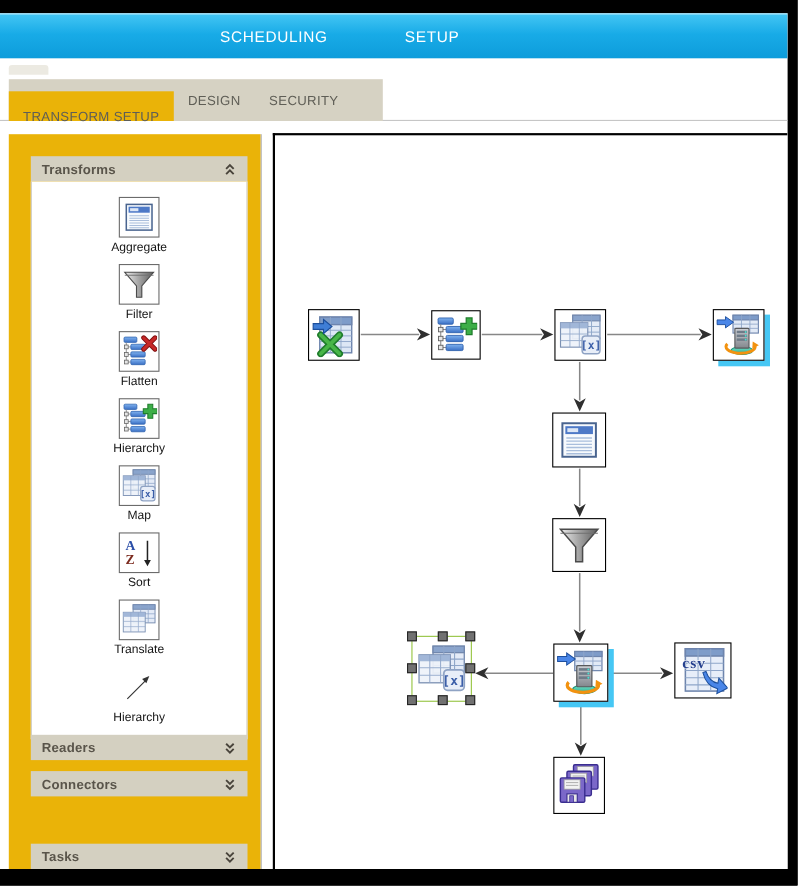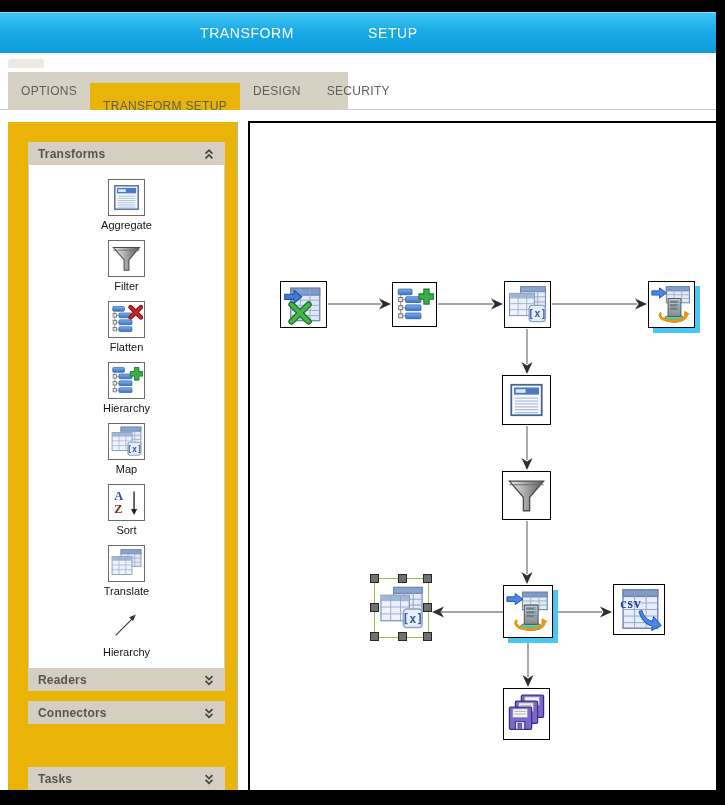--- a/index.html
+++ b/index.html
@@ -215,29 +215,28 @@
     <symbol id="sym-chev-down" viewBox="0 0 14 16">
       <path d="M3 3.5 L7 7.5 L11 3.5 M3 9 L7 13 L11 9" fill="none" stroke="#4a453c" stroke-width="2"></path>
     </symbol>
   </defs>
 </svg>
 
 <div class="stage">
   <div class="app">
 
     <div class="navbar">
-      <div class="nav-item nav-scheduling">TRANSFORM</div>
+      <div class="nav-item nav-scheduling">SCHEDULING</div>
       <div class="nav-item nav-setup">SETUP</div>
     </div>
 
     <div class="tab-blob"></div>
     <div class="tabrow-line"></div>
 
     <div class="tabbar">
-      <div class="tab">OPTIONS</div>
       <div class="tab tab-active">TRANSFORM SETUP</div>
       <div class="tab">DESIGN</div>
       <div class="tab">SECURITY</div>
     </div>
 
     <div class="sidebar">
       <div class="panel-header" style="top:20px;">
         <span class="panel-title">Transforms</span>
         <svg class="chev">
             <use href="#sym-chev-up"></use>

